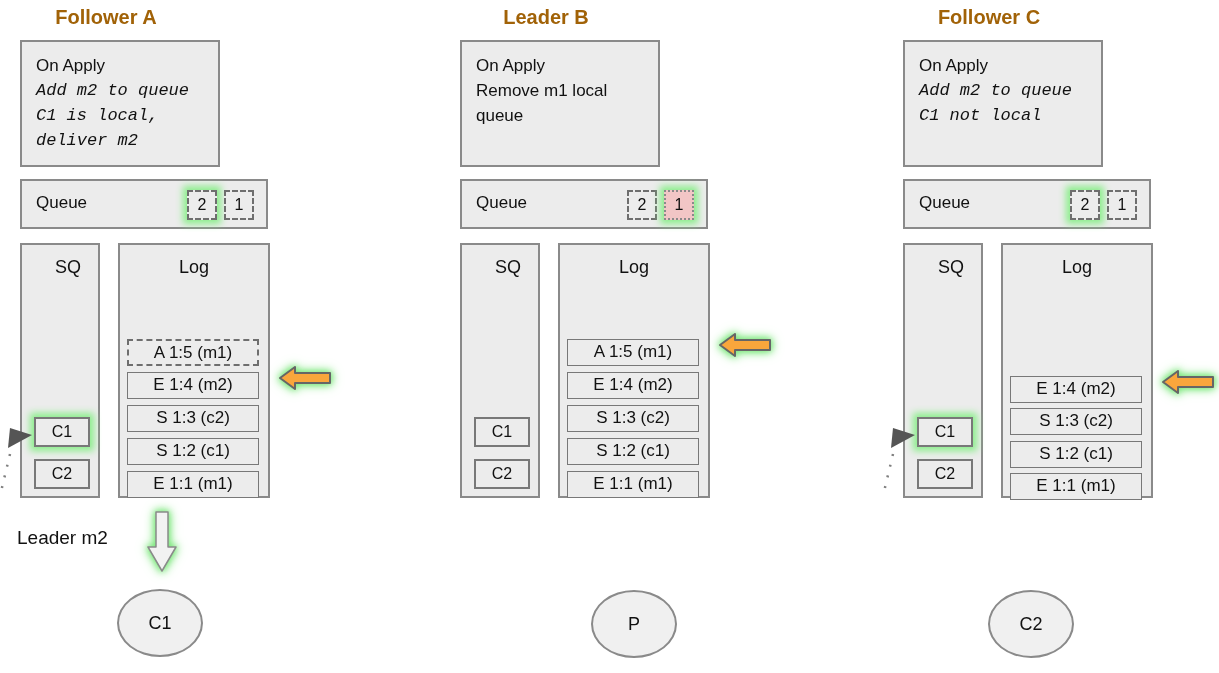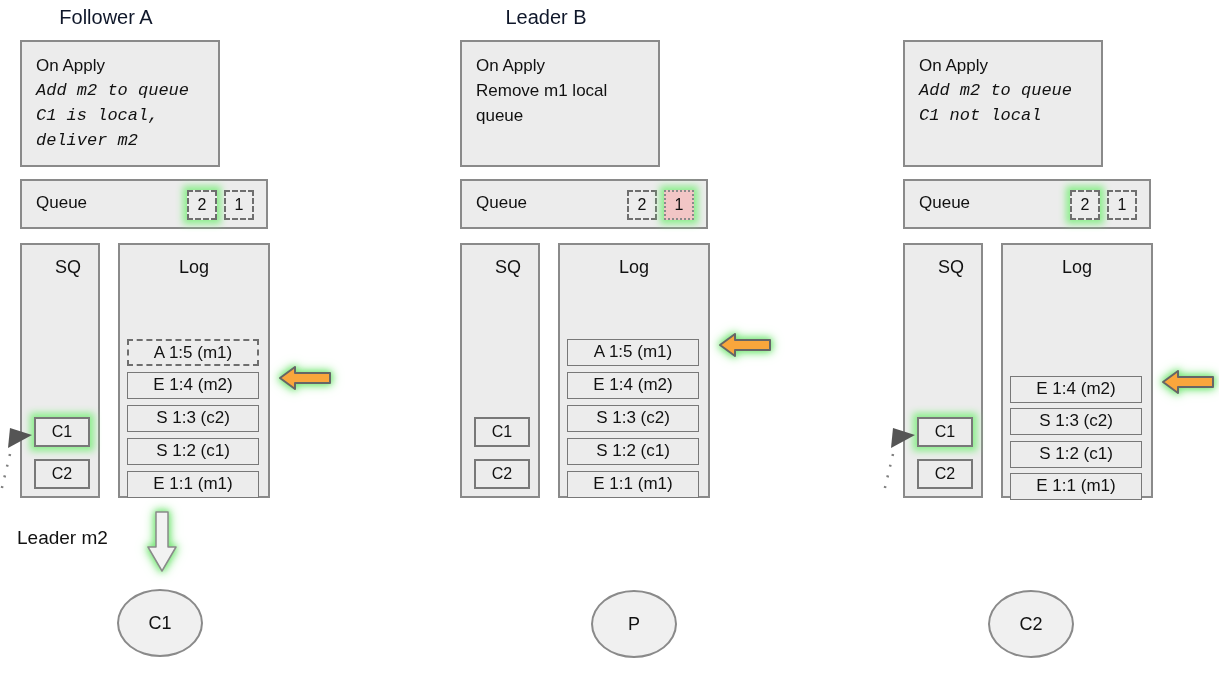--- a/index.html
+++ b/index.html
@@ -4,21 +4,21 @@
 <style>
   html,body { margin:0; padding:0; background:#ffffff; }
   #canvas {
     position:relative; width:1219px; height:673px;
     font-family:"Liberation Sans", sans-serif; color:#111;
     background:#ffffff; overflow:hidden;
   }
   .column { position:absolute; top:0; height:673px; width:340px; }
   .col-title {
     position:absolute; top:6px; left:0; width:172px;
-    text-align:center; font-size:20px; font-weight:normal; color:#0f172a;
+    text-align:center; font-size:20px; font-weight:bold; color:#a16207;
     white-space:nowrap;
   }
   .box {
     position:absolute; box-sizing:border-box;
     background:#ececec; border:2px solid #8a8a8a;
   }
   .onapply-box { left:0; top:40px; width:200px; height:127px; padding:11px 14px; }
   .onapply-heading { font-size:17px; line-height:25px; }
   .onapply-body { font-size:17px; line-height:25px; white-space:pre-line; }
   .italic { font-style:italic;font-family:Liberation Mono, monospace; }
@@ -145,20 +145,21 @@
     <span class="arrow-left arrow-glow" style="top:332px;">
       <svg width="54" height="26" viewBox="0 0 54 26">
         <polygon points="2,13 17,2 17,8 52,8 52,18 17,18 17,24" fill="#F9A63C" stroke="#666666" stroke-width="2" stroke-linejoin="round"></polygon>
       </svg>
     </span>
 
     <div class="client-ellipse" style="left:131px; top:590px;">P</div>
   </div>
 
   <div class="column" style="left:903px;">
+    <div class="col-title">Follower C</div>
 
     <div class="box onapply-box">
       <div class="onapply-heading">On Apply</div>
       <div class="onapply-body italic">Add m2 to queue
 C1 not local</div>
     </div>
 
     <div class="box queue-box">
       <div class="queue-label">Queue</div>
       <div class="queue-item glow" style="left:165px;">2</div>

